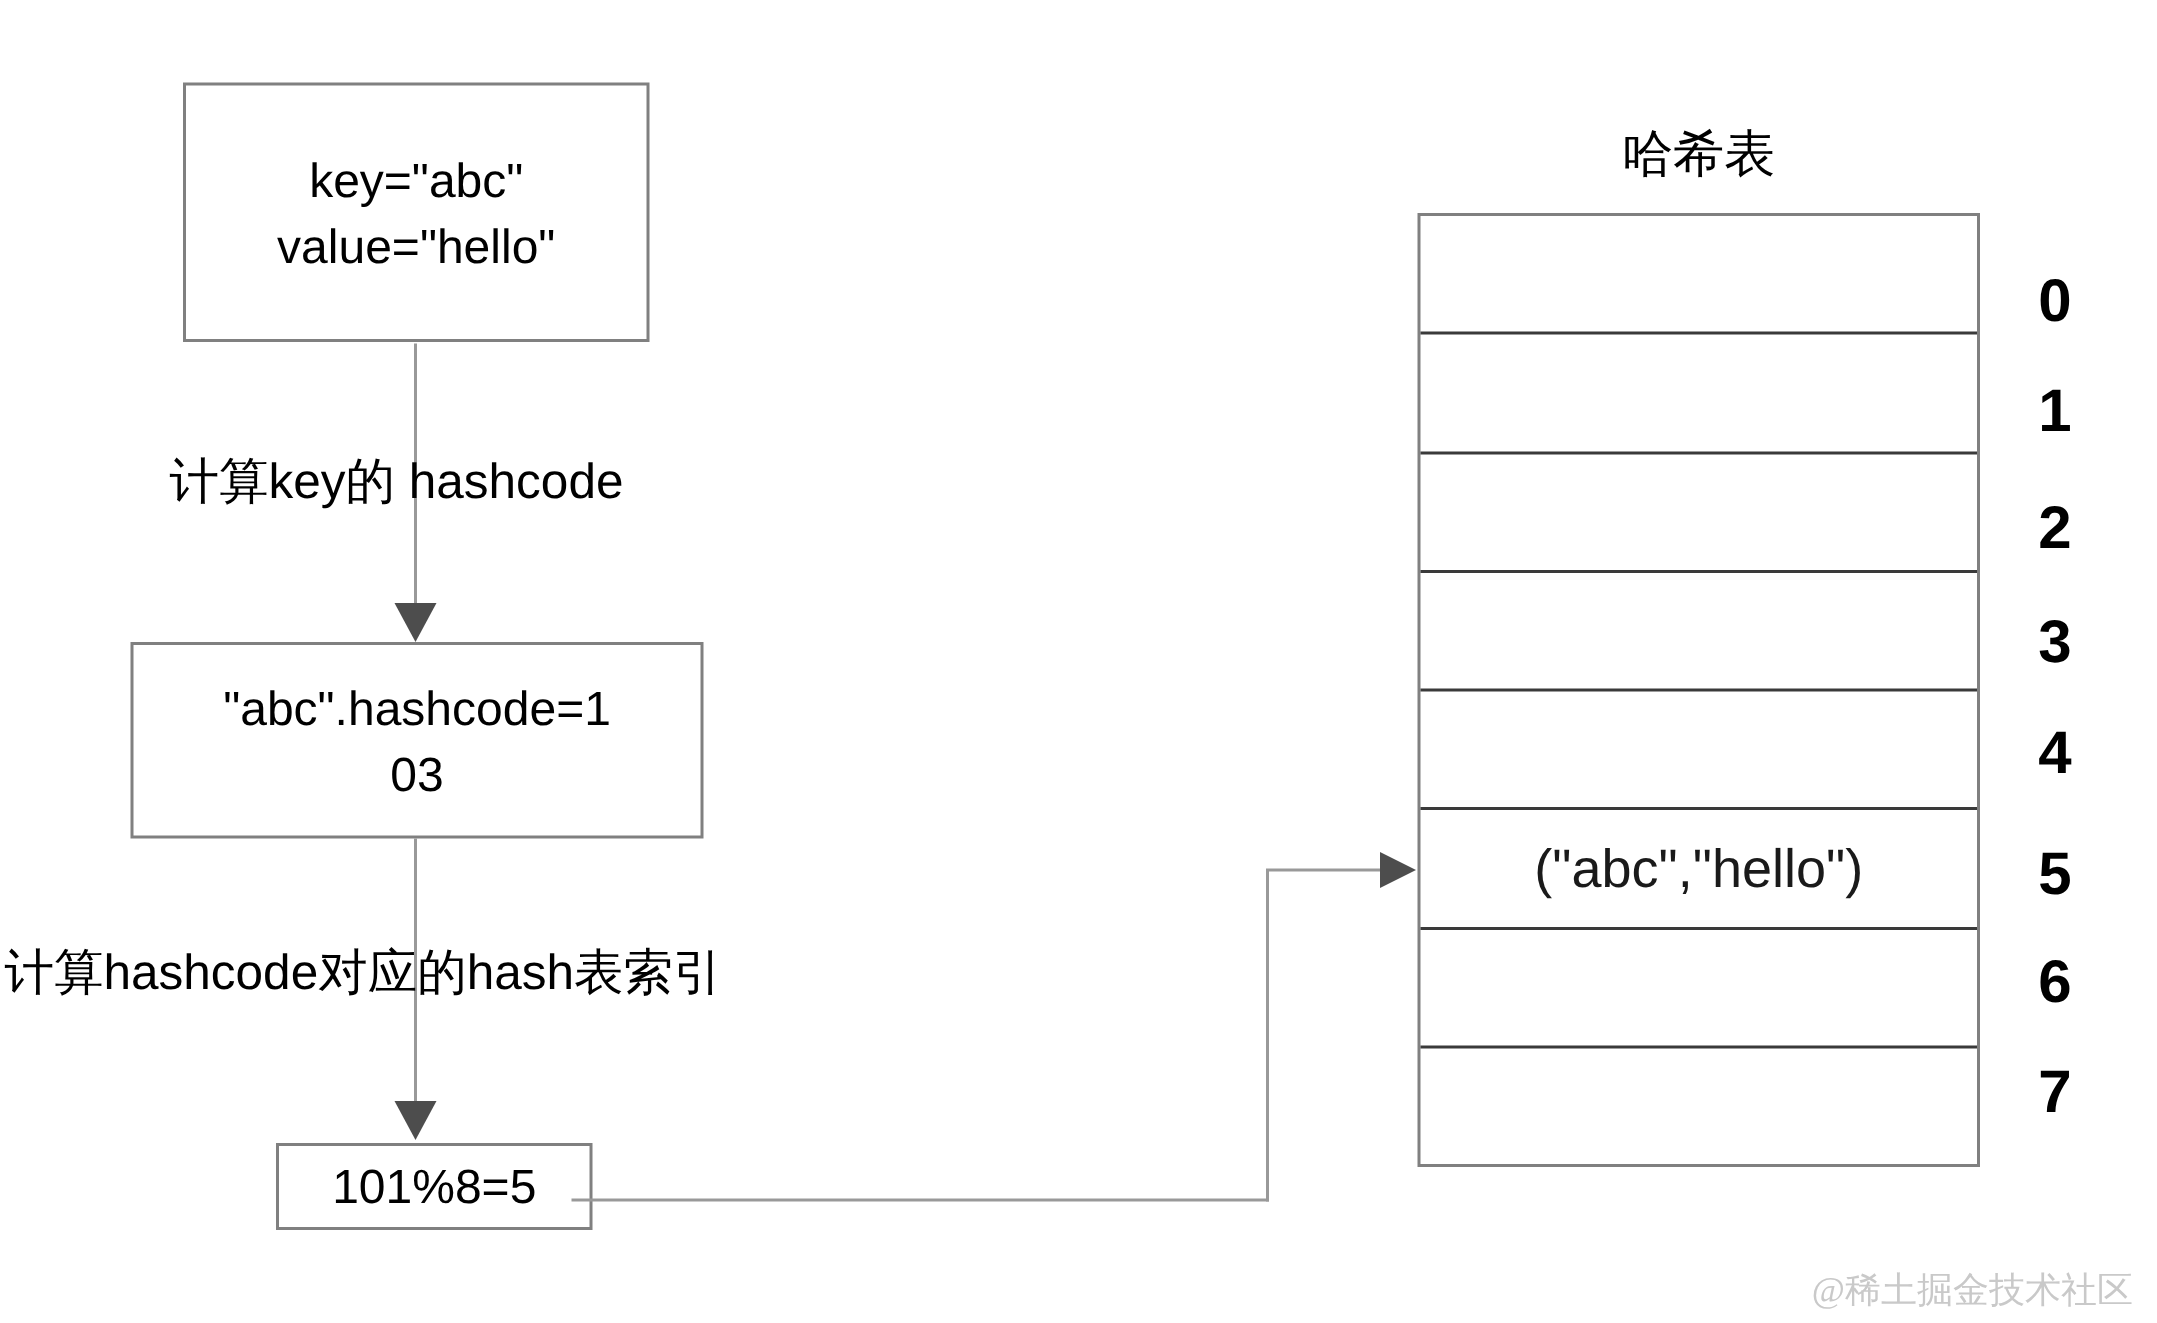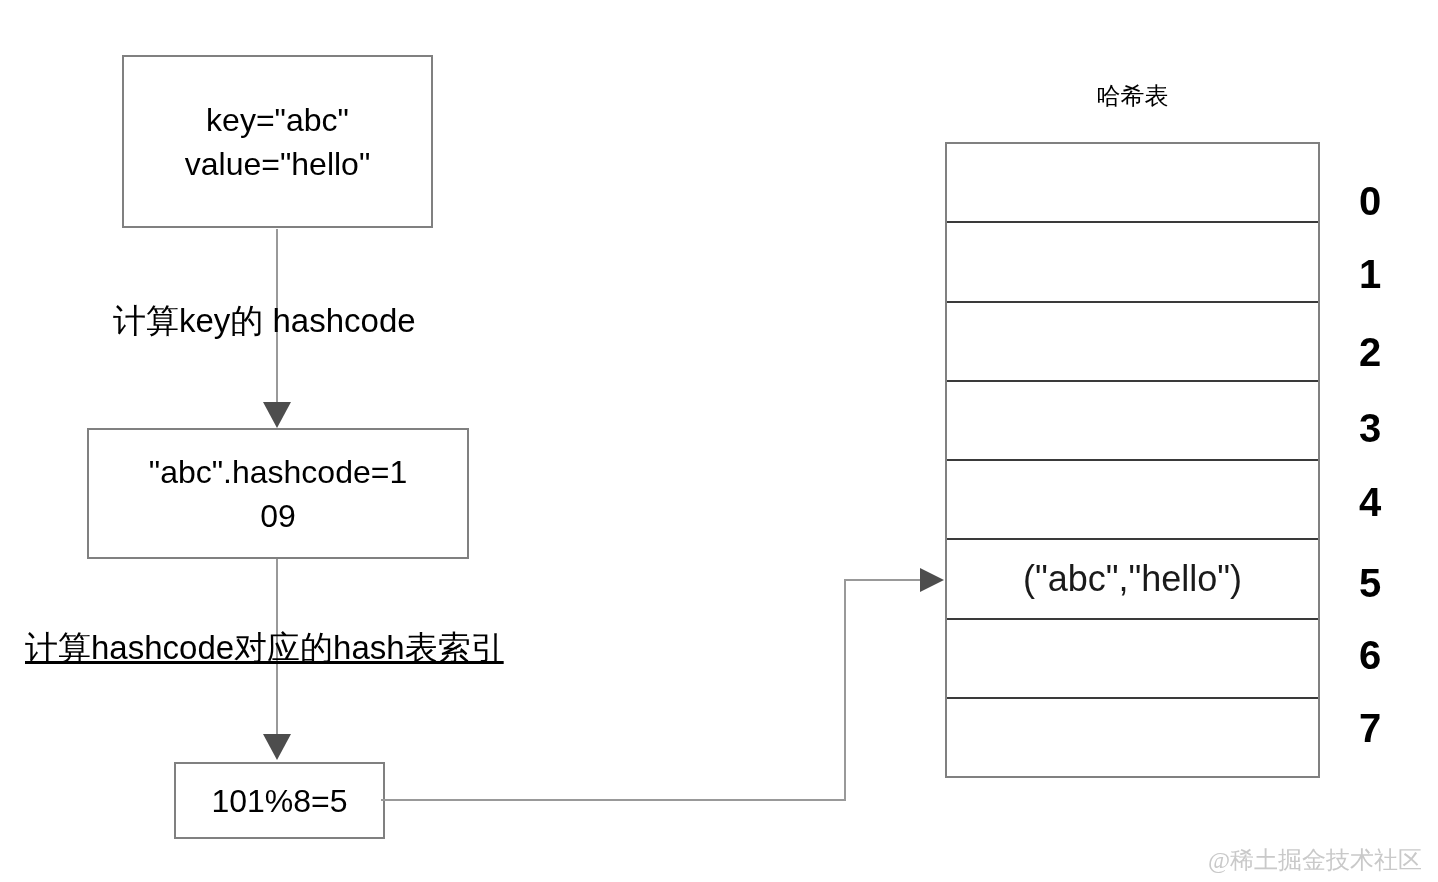--- a/index.html
+++ b/index.html
@@ -25,21 +25,21 @@
     flex-direction: column;
     align-items: center;
     justify-content: center;
     text-align: center;
     font-size: 32px;
     line-height: 44px;
     color: #000000;
   }
   .box-kv    { left: 122px; top: 55px;  width: 311px; height: 173px; }
   .box-hash  { left: 87px;  top: 428px; width: 382px; height: 131px; }
-  .box-index { left: 174px; top: 762px; width: 211px; height: 77px; }
+  .box-index { left: 184px; top: 762px; width: 211px; height: 58px; }
 
   
   .line { position: absolute; background: #999999; }
   .arrow1-line { left: 276px; top: 229px; width: 2px; height: 176px; }
   .arrow2-line { left: 276px; top: 559px; width: 2px; height: 178px; }
   .conn-h1 { left: 381px; top: 799px; width: 465px; height: 2px; }
   .conn-v  { left: 844px; top: 579px; width: 2px;  height: 222px; }
   .conn-h2 { left: 846px; top: 579px; width: 74px; height: 2px; }
 
   
@@ -63,28 +63,28 @@
 
   
   .step-label {
     position: absolute;
     font-size: 33px;
     color: #000000;
     white-space: nowrap;
     text-align: right;
   }
   .label1 { left: 113px; top: 299px; }
-  .label2 { left: 25px;  top: 626px; text-decoration: underline; }
+  .label2 { left: 3px;  top: 626px; }
 
   
   .table-title {
     position: absolute;
     left: 945px; top: 80px; width: 375px;
     text-align: center;
-    font-size: 24px;
+    font-size: 34px;
     color: #000000;
   }
   .hash-table {
     position: absolute;
     left: 945px; top: 142px;
     width: 375px; height: 636px;
     border: 2px solid #808080;
     background: #ffffff;
     display: flex;
     flex-direction: column;
@@ -144,21 +144,21 @@
     <div>key="abc"</div>
     <div>value="hello"</div>
   </div>
 
   <div class="line arrow1-line"></div>
   <div class="arrowhead-down head1"></div>
   <div class="step-label label1">计算key的 hashcode</div>
 
   <div class="flow-box box-hash">
     <div>"abc".hashcode=1</div>
-    <div>09</div>
+    <div>03</div>
   </div>
 
   <div class="line arrow2-line"></div>
   <div class="arrowhead-down head2"></div>
   <div class="step-label label2">计算hashcode对应的hash表索引</div>
 
   <div class="flow-box box-index">
     <div>101%8=5</div>
   </div>
 

